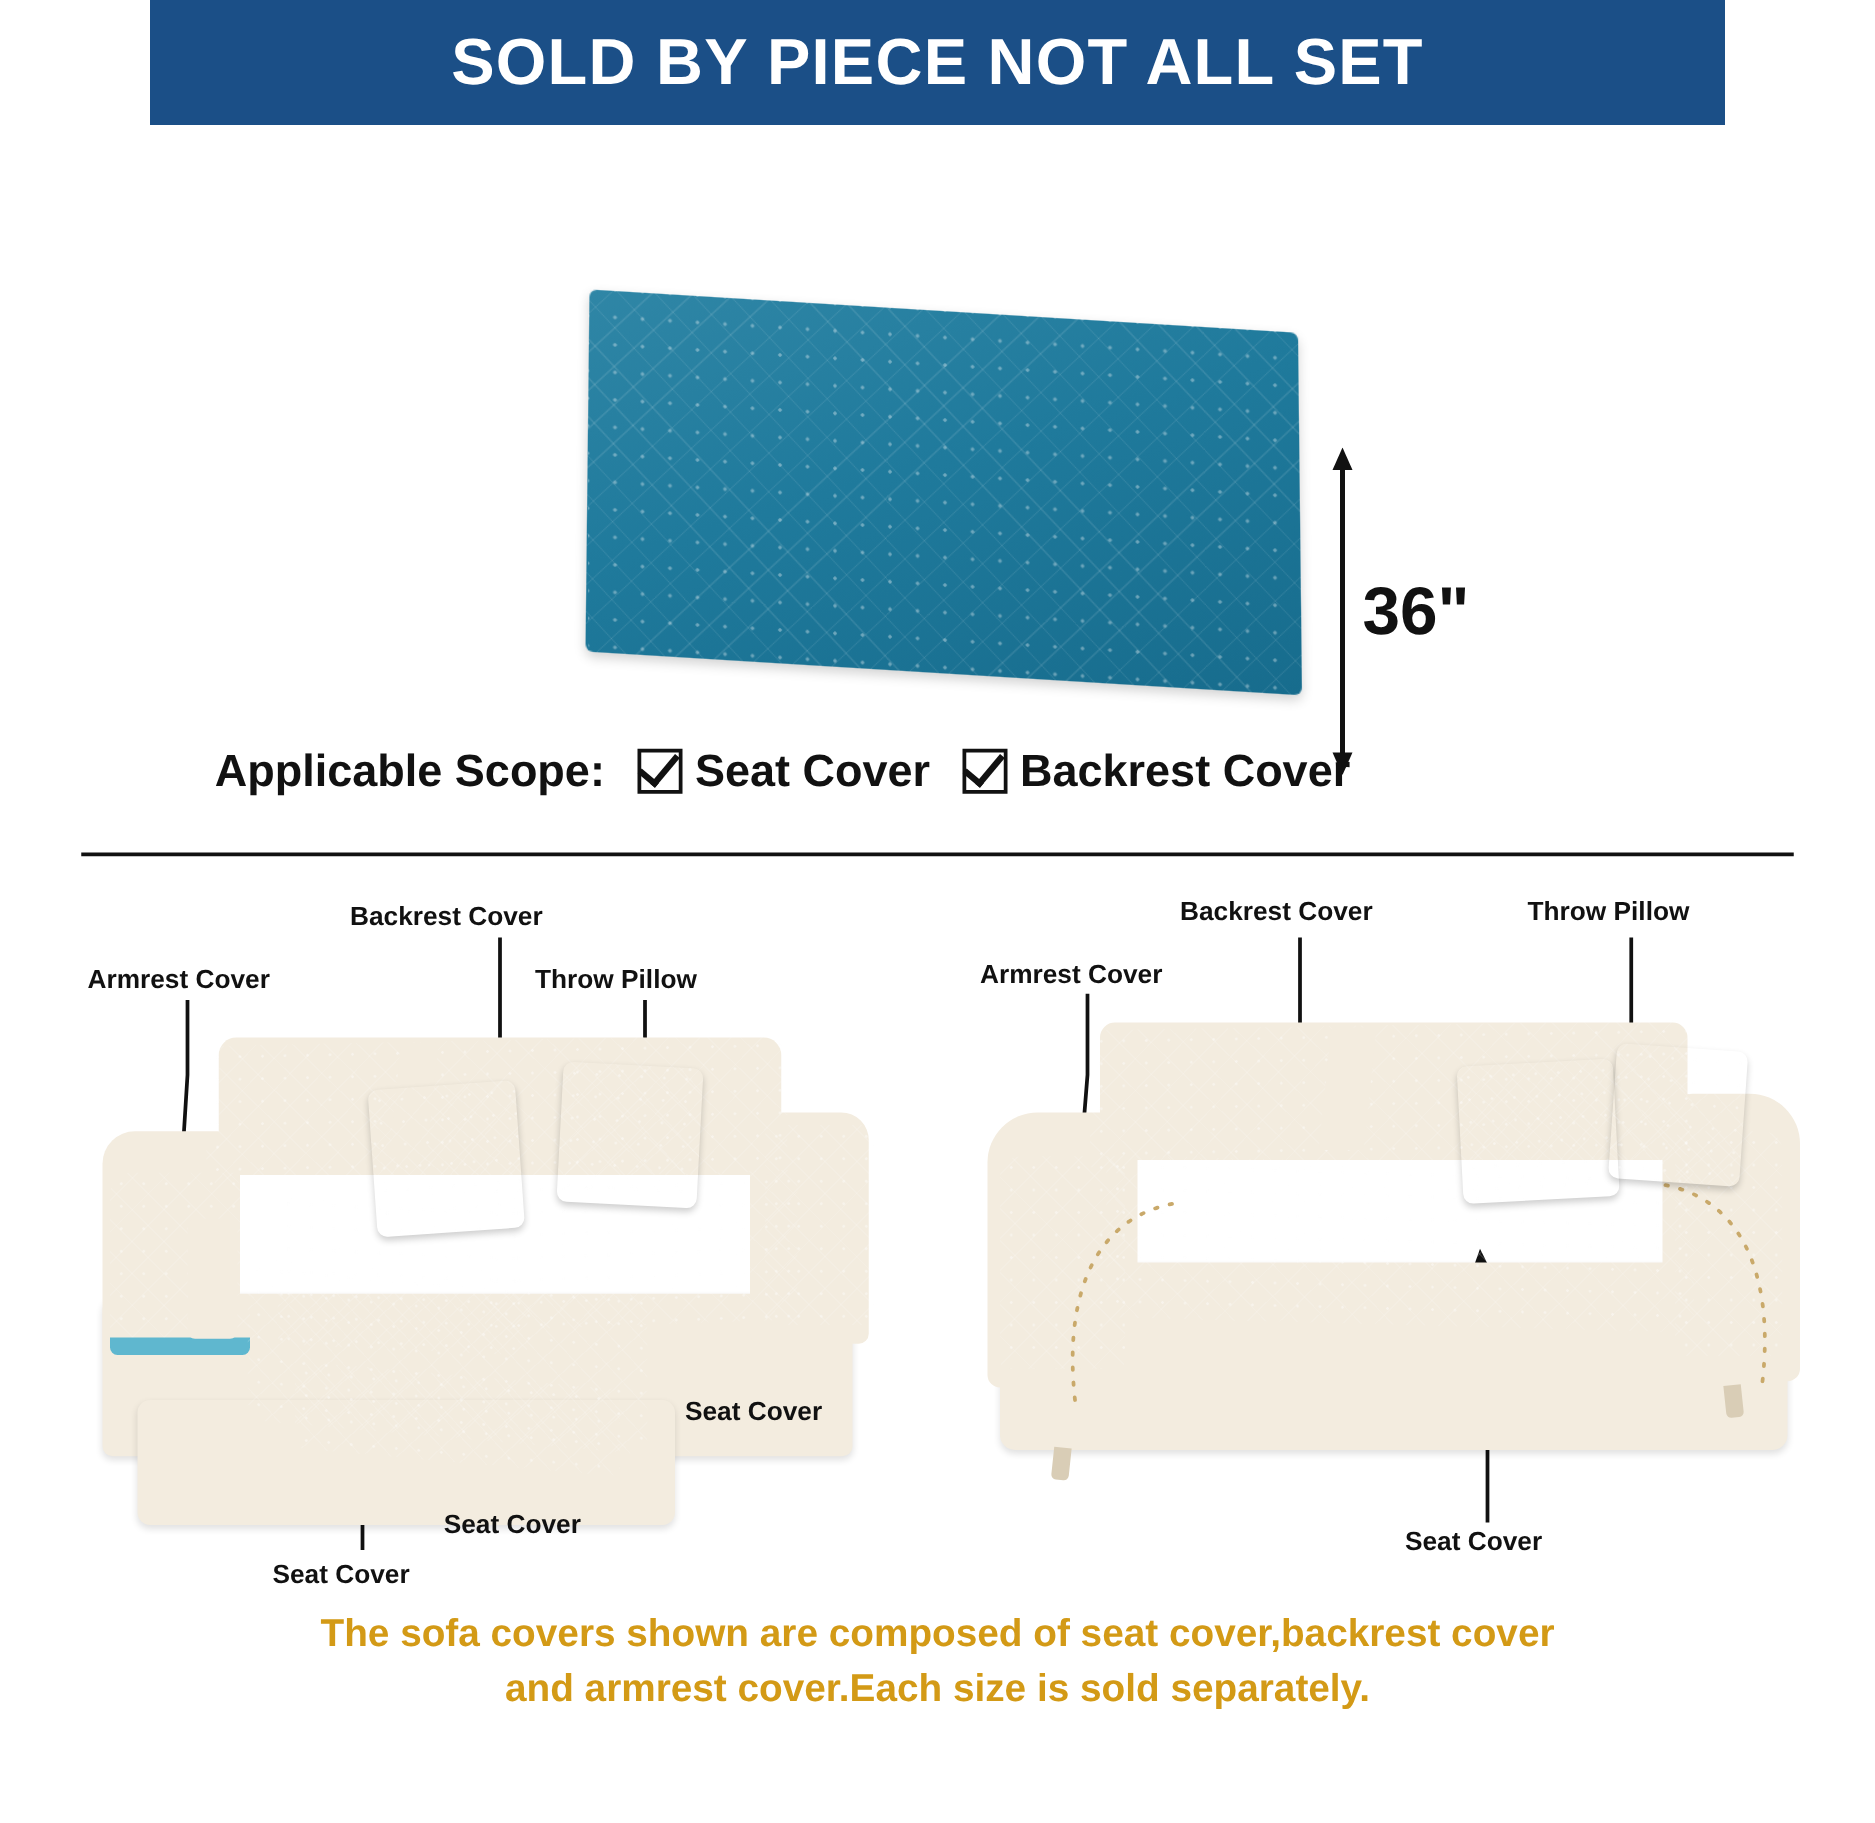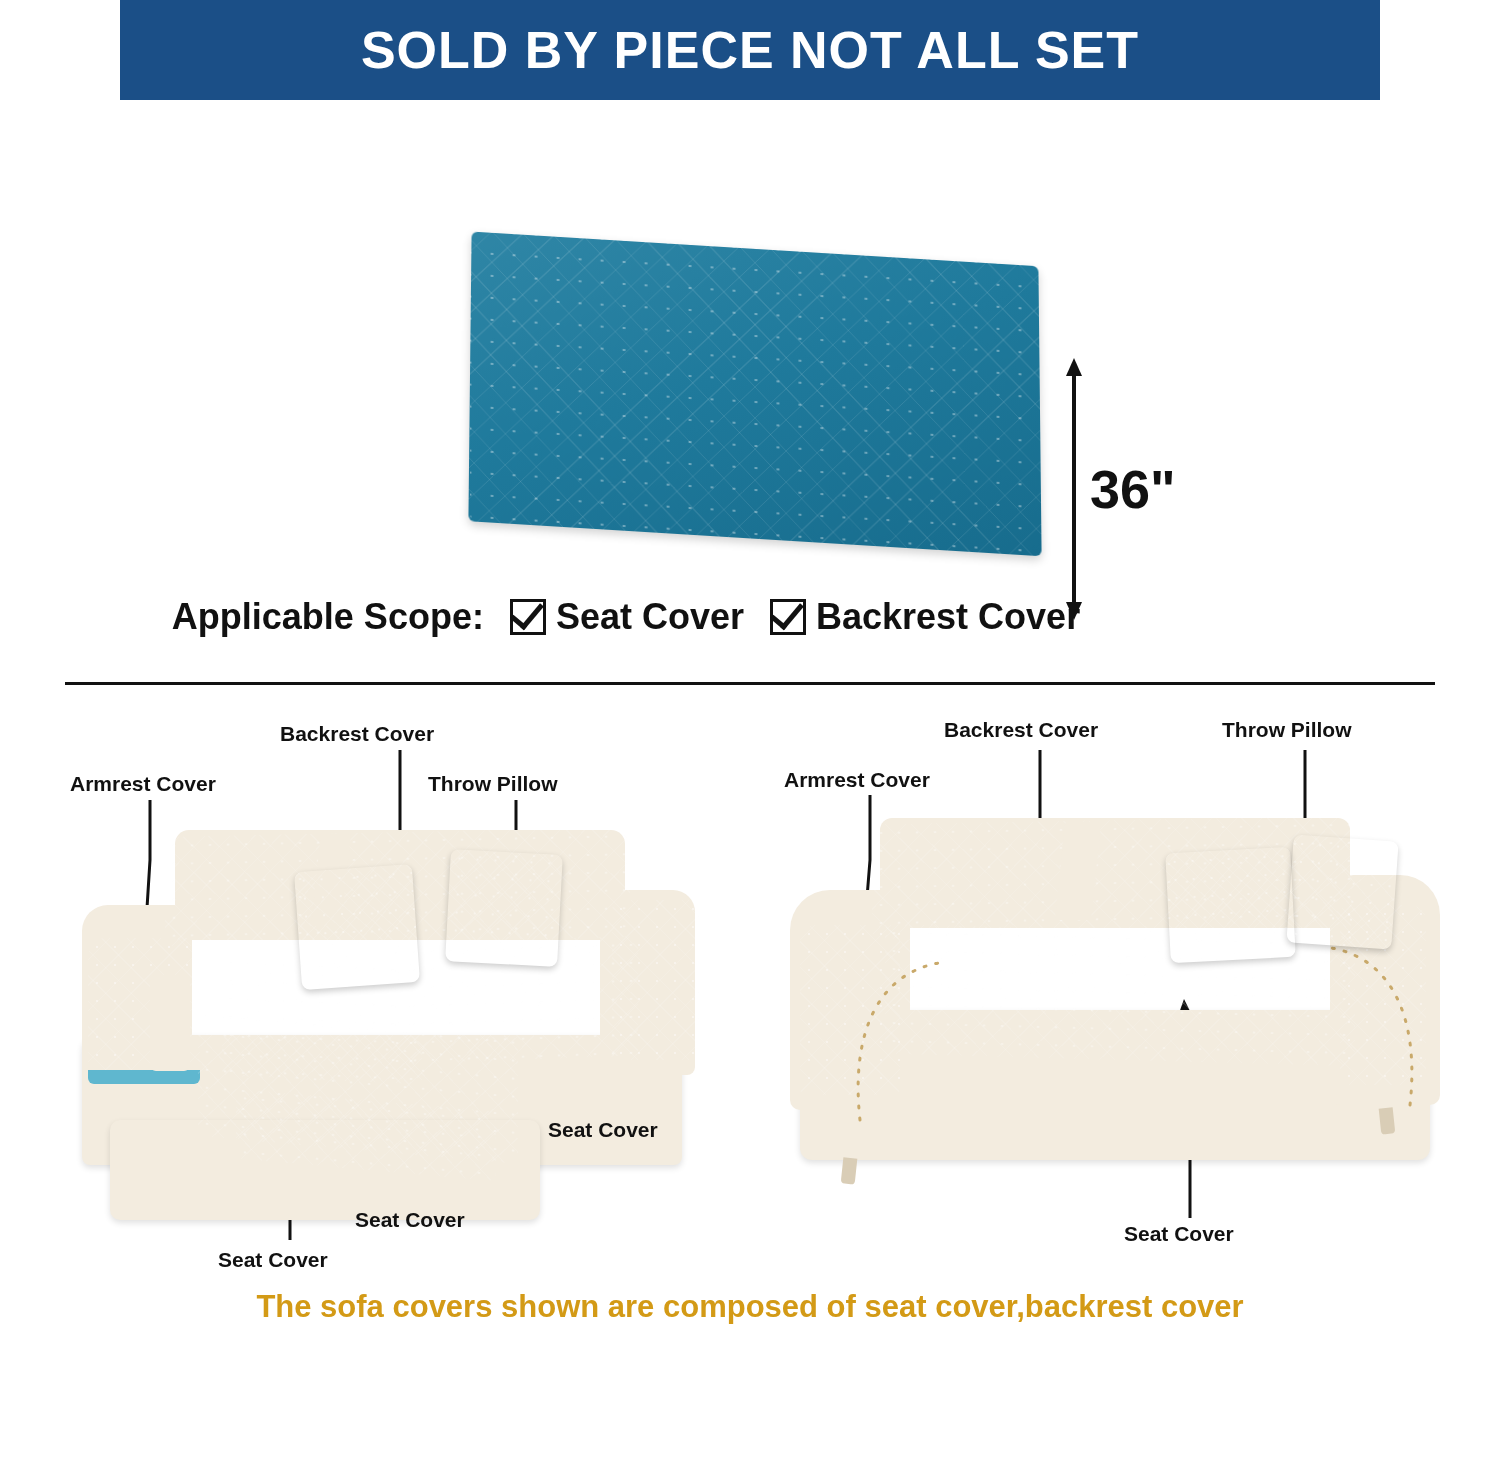--- a/index.html
+++ b/index.html
@@ -258,13 +258,14 @@
   <div class="callout" style="left:218px;top:558px;">Seat Cover</div>
 
   <div class="callout" style="left:784px;top:78px;">Armrest Cover</div>
   <div class="callout" style="left:944px;top:28px;">Backrest Cover</div>
   <div class="callout" style="left:1222px;top:28px;">Throw Pillow</div>
   <div class="callout" style="left:1124px;top:532px;">Seat Cover</div>
 </div>
 
 <div class="note">
   <div>The sofa covers shown are composed of seat cover,backrest cover</div>
+  <div>and armrest cover.Each size is sold separately.</div>
 </div>
 
 </body></html>

